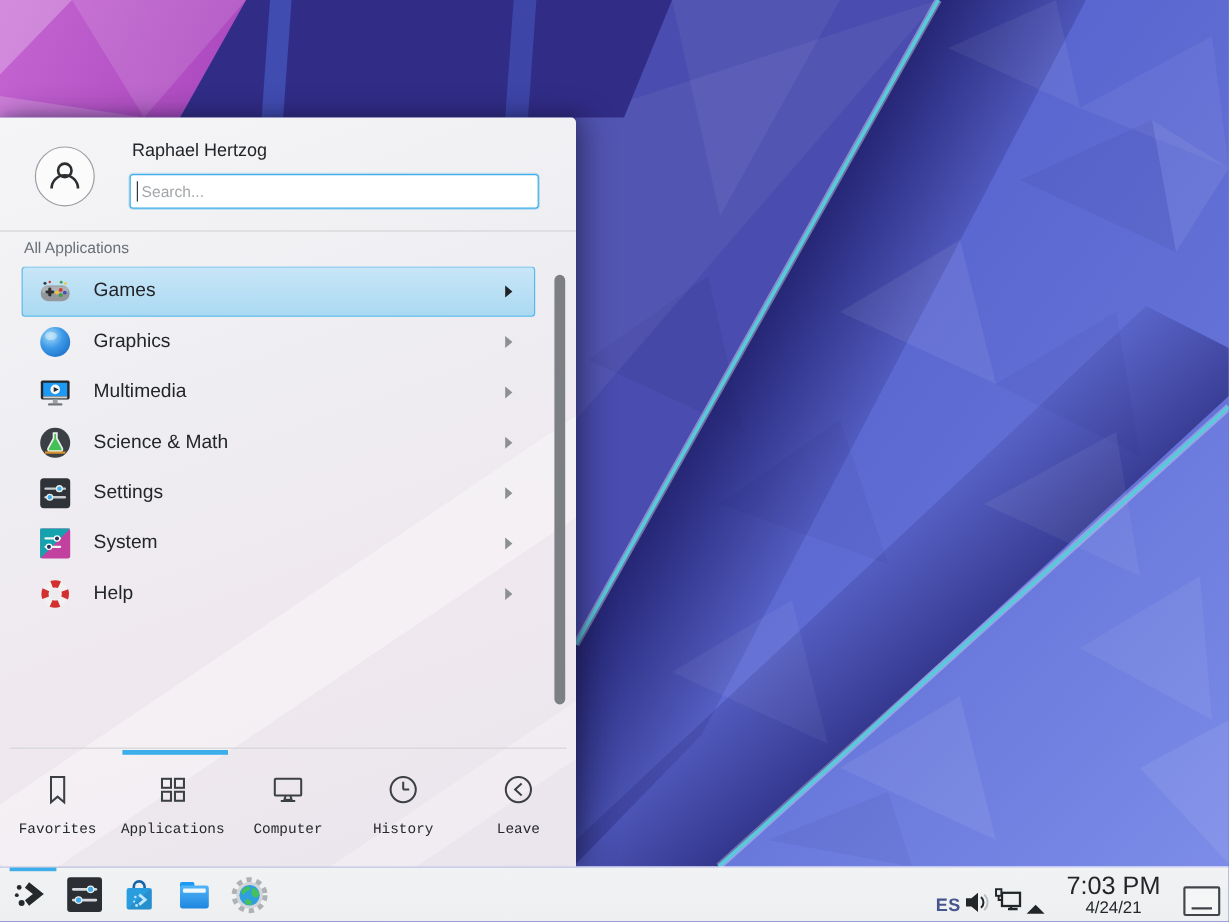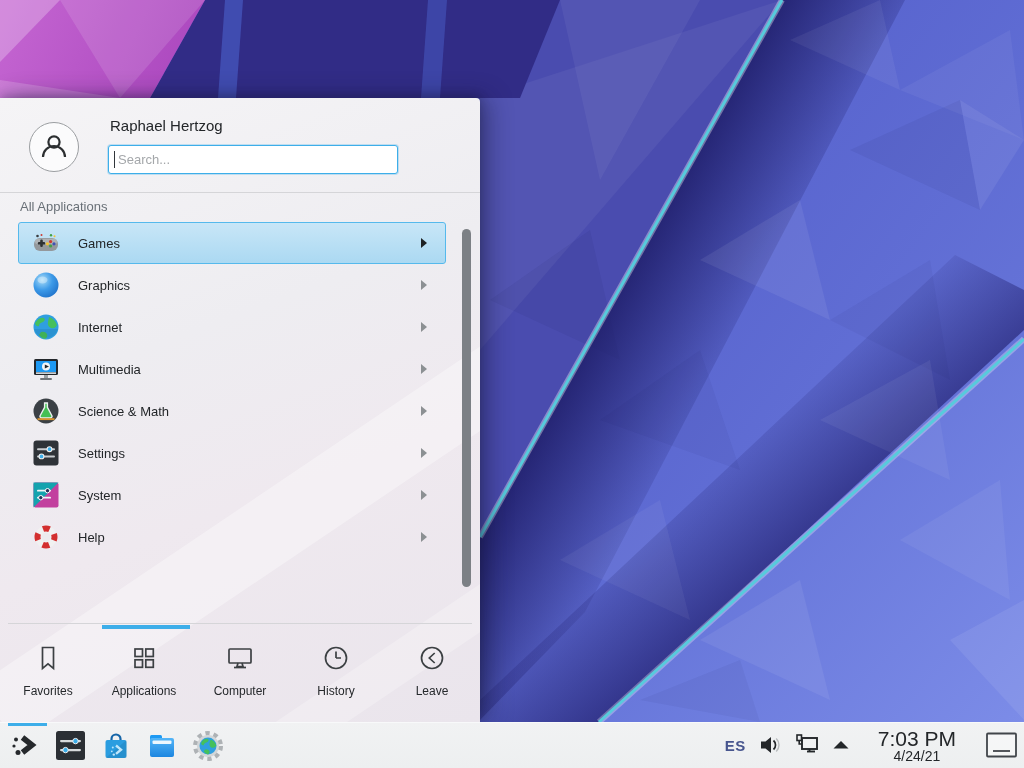--- a/index.html
+++ b/index.html
@@ -21,21 +21,21 @@
   .k-streak { position:absolute; background:rgba(255,255,255,.35); pointer-events:none; }
   .k-streak.s1 { width:900px; height:70px; left:-80px; top:330px; transform:rotate(-34deg); }
   .k-streak.s2 { width:900px; height:40px; left:60px; top:470px; transform:rotate(-34deg); background:rgba(255,255,255,.25); }
 
   .k-header { position:absolute; left:0; top:0; width:100%; height:94px;text-decoration:underline; }
   .avatar {
     position:absolute; left:29px; top:24px; width:50px; height:50px; border-radius:50%;
     background:#fbfbfc; border:1px solid #9b9ea1; display:flex; align-items:center; justify-content:center;
   }
   .user-name { position:absolute; left:110px; top:19px; font-size:15px; color:#232629; }
-  .search-wrap { position:absolute; left:108px; top:47px; width:290px; height:29px; }
+  .search-wrap { position:absolute; left:108px; top:47px; width:341px; height:29px; }
   .search-input {
     width:100%; height:100%; border:1px solid #3daee9; border-radius:3px; background:#ffffff;
     font-family:"Liberation Sans","DejaVu Sans",sans-serif; font-size:13px; color:#232629;
     padding:0 8px 0 9px; outline:none; box-shadow:0 0 0 1px rgba(61,174,233,.28);
   }
   .search-input::placeholder { color:#a4a7aa; }
   .caret { position:absolute; left:6px; top:6px; width:1px; height:17px; background:#31363a; }
 
   .k-sep { position:absolute; left:0; width:100%; height:1px; background:#d5d5d8; }
   .sep-header { top:94px; }
@@ -46,52 +46,52 @@
   .app-list { position:absolute; left:0; top:124px; width:100%; height:401px; overflow:hidden; }
   .app-row {
     position:relative; margin:0 34px 0 18px; width:428px; height:42px;
     display:flex; align-items:center; border:1px solid transparent; border-radius:3px;
   }
   .app-row.selected {
     background:linear-gradient(180deg,#c8e6f7 0%,#abd9f2 100%);
     border:1px solid #55b9ec;
   }
   .cat-icon { width:28px; height:28px; margin-left:13px; flex:0 0 28px; }
-  .cat-label { margin-left:18px; font-size:13px; color:#232629; }
+  .cat-label { margin-left:18px; font-size:16px; color:#232629; }
   .arrow {
     position:absolute; right:18px; top:50%; margin-top:-5px;
     width:0; height:0; border-top:5px solid transparent; border-bottom:5px solid transparent;
     border-left:6px solid #8c9093;
   }
   .app-row.selected .arrow { border-left-color:#1e2224; }
 
   .list-scrollbar {
     position:absolute; left:462px; top:131px; width:9px; height:358px;
     background:#7c8085; border-radius:4.5px;
   }
 
   .tab-indicator { position:absolute; left:102px; top:527px; width:88px; height:4px; background:#3daee9; }
 
   .tab-bar { position:absolute; left:0; top:532px; width:100%; height:92px; display:flex; }
-  .tab { width:96px; height:100%; display:flex; flex-direction:column; align-items:center; padding-top:12px; }
+  .tab { width:96px; height:100%; display:flex; flex-direction:column; align-items:center; padding-top:12px;font-family:Liberation Mono, monospace; }
   .tab-icon { width:32px; height:32px; }
   .tab-label { margin-top:10px; font-size:12px; color:#26292c; }
 
   
   .taskbar {
     position:absolute; left:0; bottom:0; width:1024px; height:46px;
     background:linear-gradient(180deg,#f1f2f3 0%,#edeff0 100%);
     border-top:1px solid #f8f9fa;
     display:flex; align-items:center;
   }
   .tb-apps { display:flex; align-items:center; gap:14px; margin-left:8px; }
   .tb-app { position:relative; width:32px; height:32px; display:flex; align-items:center; justify-content:center; }
   .tb-active-line { position:absolute; left:8px; top:0; width:39px; height:3px; background:#3daee9; }
   .tb-spacer { flex:1; }
-  .tray { display:flex; align-items:center; gap:13px; margin-right:6px; }
+  .tray { display:flex; align-items:flex-end; gap:2px; margin-right:6px; }
   .kbd-layout { font-size:15px; font-weight:bold; color:#47558e; letter-spacing:.5px; }
   .clock { text-align:center; line-height:1.02; margin:0 16px; }
   .clock-time { font-size:21px; color:#232629; }
   .clock-date { font-size:14px; color:#232629; }
   .show-desktop { width:33px; height:25px; display:flex; align-items:center; justify-content:center; }
 </style>
 </head>
 <body>
 <div class="screen">
 
@@ -212,31 +212,20 @@
                 <stop offset="1" stop-color="#1565c0"></stop>
           </radialGradient>
             </defs>
           <circle cx="14" cy="14" r="12.5" fill="url(#gball)"></circle>
           <ellipse cx="10.5" cy="9" rx="5" ry="3.4" fill="rgba(255,255,255,.35)"></ellipse>
         </svg>
         <span class="cat-label">Graphics</span>
         <span class="arrow"></span>
       </div>
 
-      <div class="app-row">
-        <svg class="cat-icon" viewBox="0 0 28 28">
-          <circle cx="14" cy="14" r="12.5" fill="#2f9fe0"></circle>
-          <path d="M3 10 q4 -6 9 -5 q2 2 -1 4 q-4 1 -4 4 q-3 1 -4 -3z" fill="#45c05c"></path>
-          <path d="M17 4 q6 2 8 8 q-2 4 -6 3 q-4 -2 -3 -6 z" fill="#45c05c"></path>
-          <path d="M9 19 q4 -1 6 2 q1 3 -2 5 q-4 -1 -6 -4 z" fill="#45c05c"></path>
-          <path d="M2 16 a12.5 12.5 0 0 0 24 0 z" fill="rgba(0,0,40,.08)"></path>
-        </svg>
-        <span class="cat-label">Internet</span>
-        <span class="arrow"></span>
-      </div>
 
       <div class="app-row">
         <svg class="cat-icon" viewBox="0 0 28 28">
           <rect x="2" y="4" width="24" height="16" rx="1.5" fill="#23272b"></rect>
           <rect x="4" y="6" width="20" height="11" fill="#1d99f3"></rect>
           <rect x="4" y="17.3" width="20" height="1.7" fill="#cfd4d8"></rect>
           <circle cx="14" cy="11.5" r="4" fill="#f4f6f7"></circle>
           <polygon points="12.8,9.4 17,11.5 12.8,13.6" fill="#23272b"></polygon>
           <rect x="12" y="20" width="4" height="3" fill="#9aa0a4"></rect>
           <rect x="8" y="23" width="12" height="2" rx="1" fill="#70757a"></rect>

